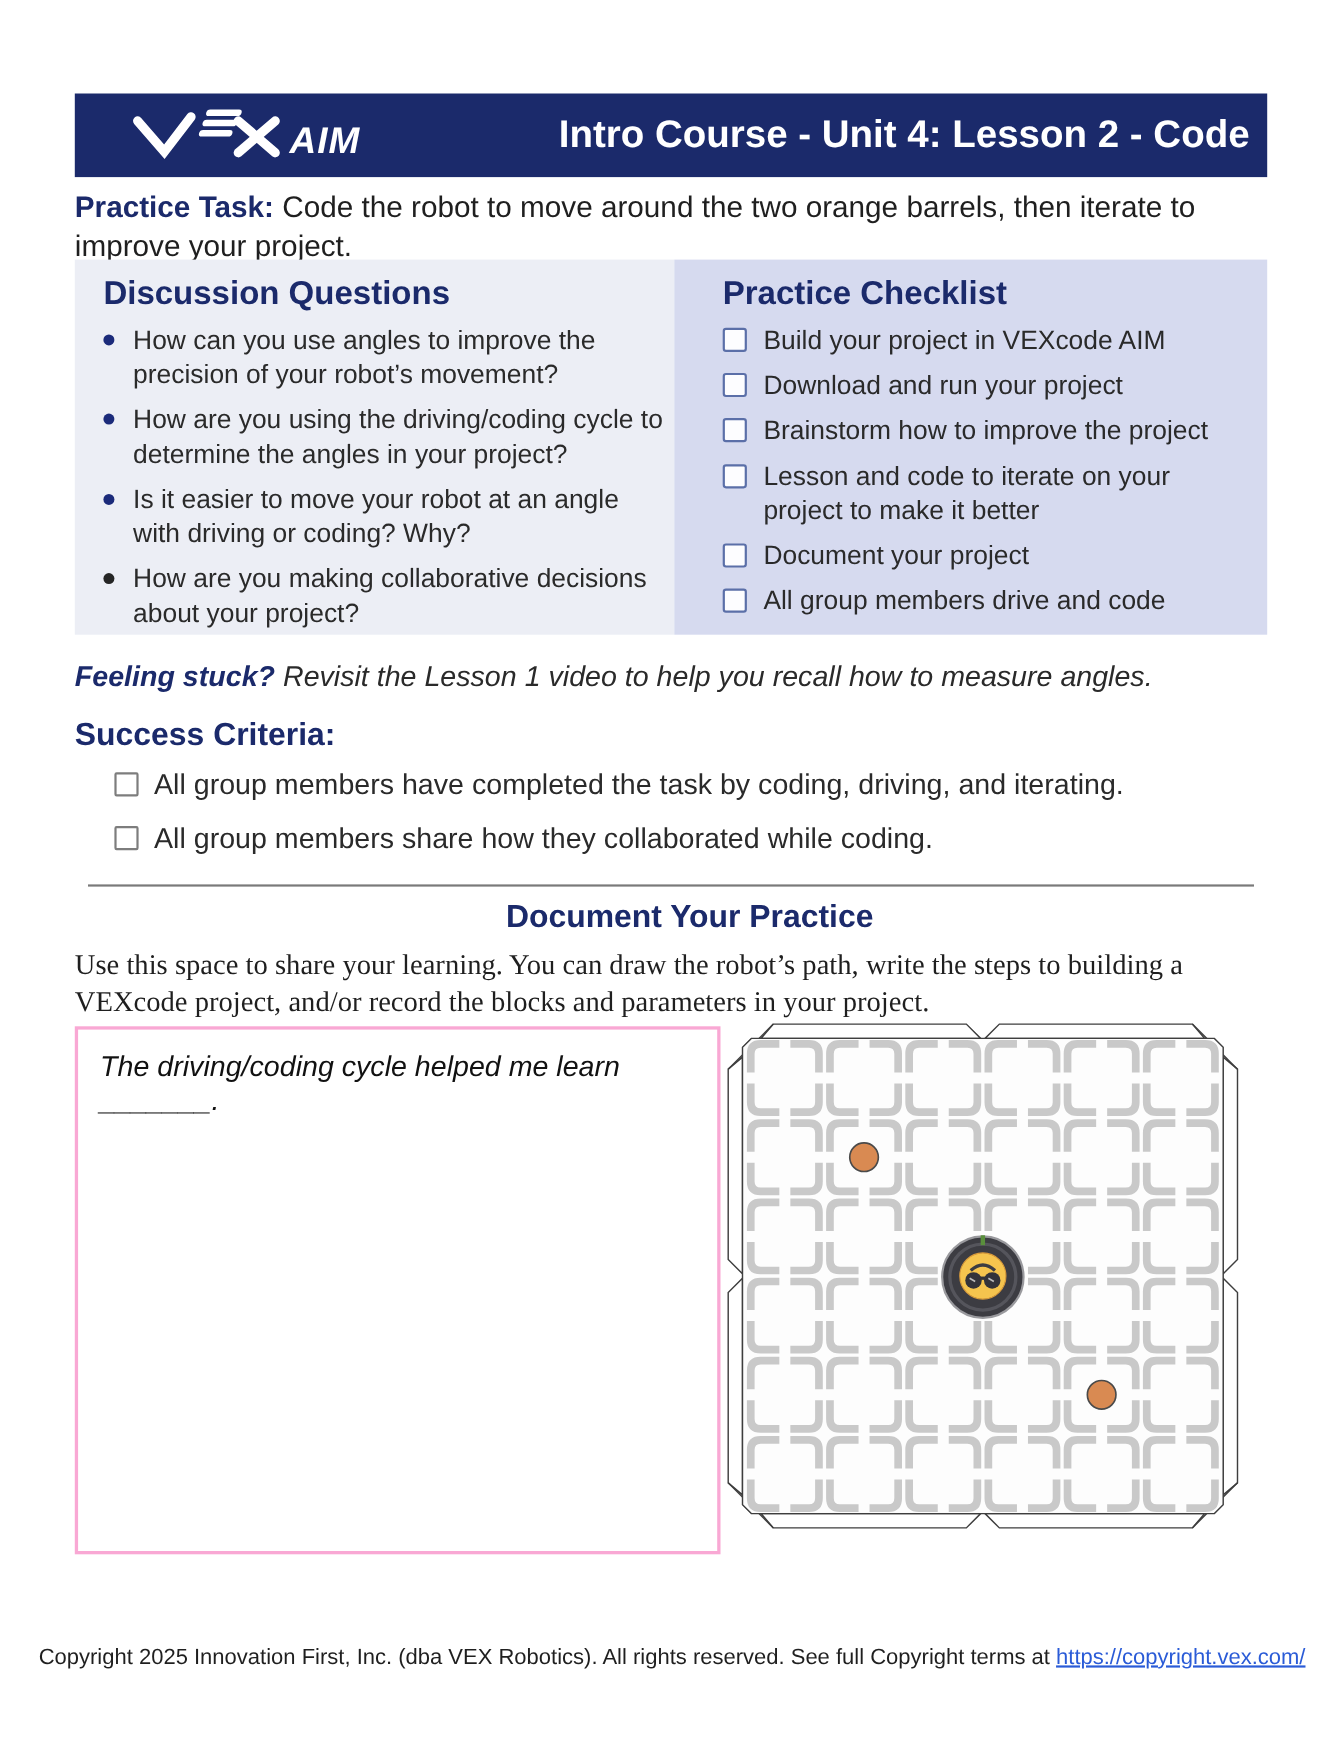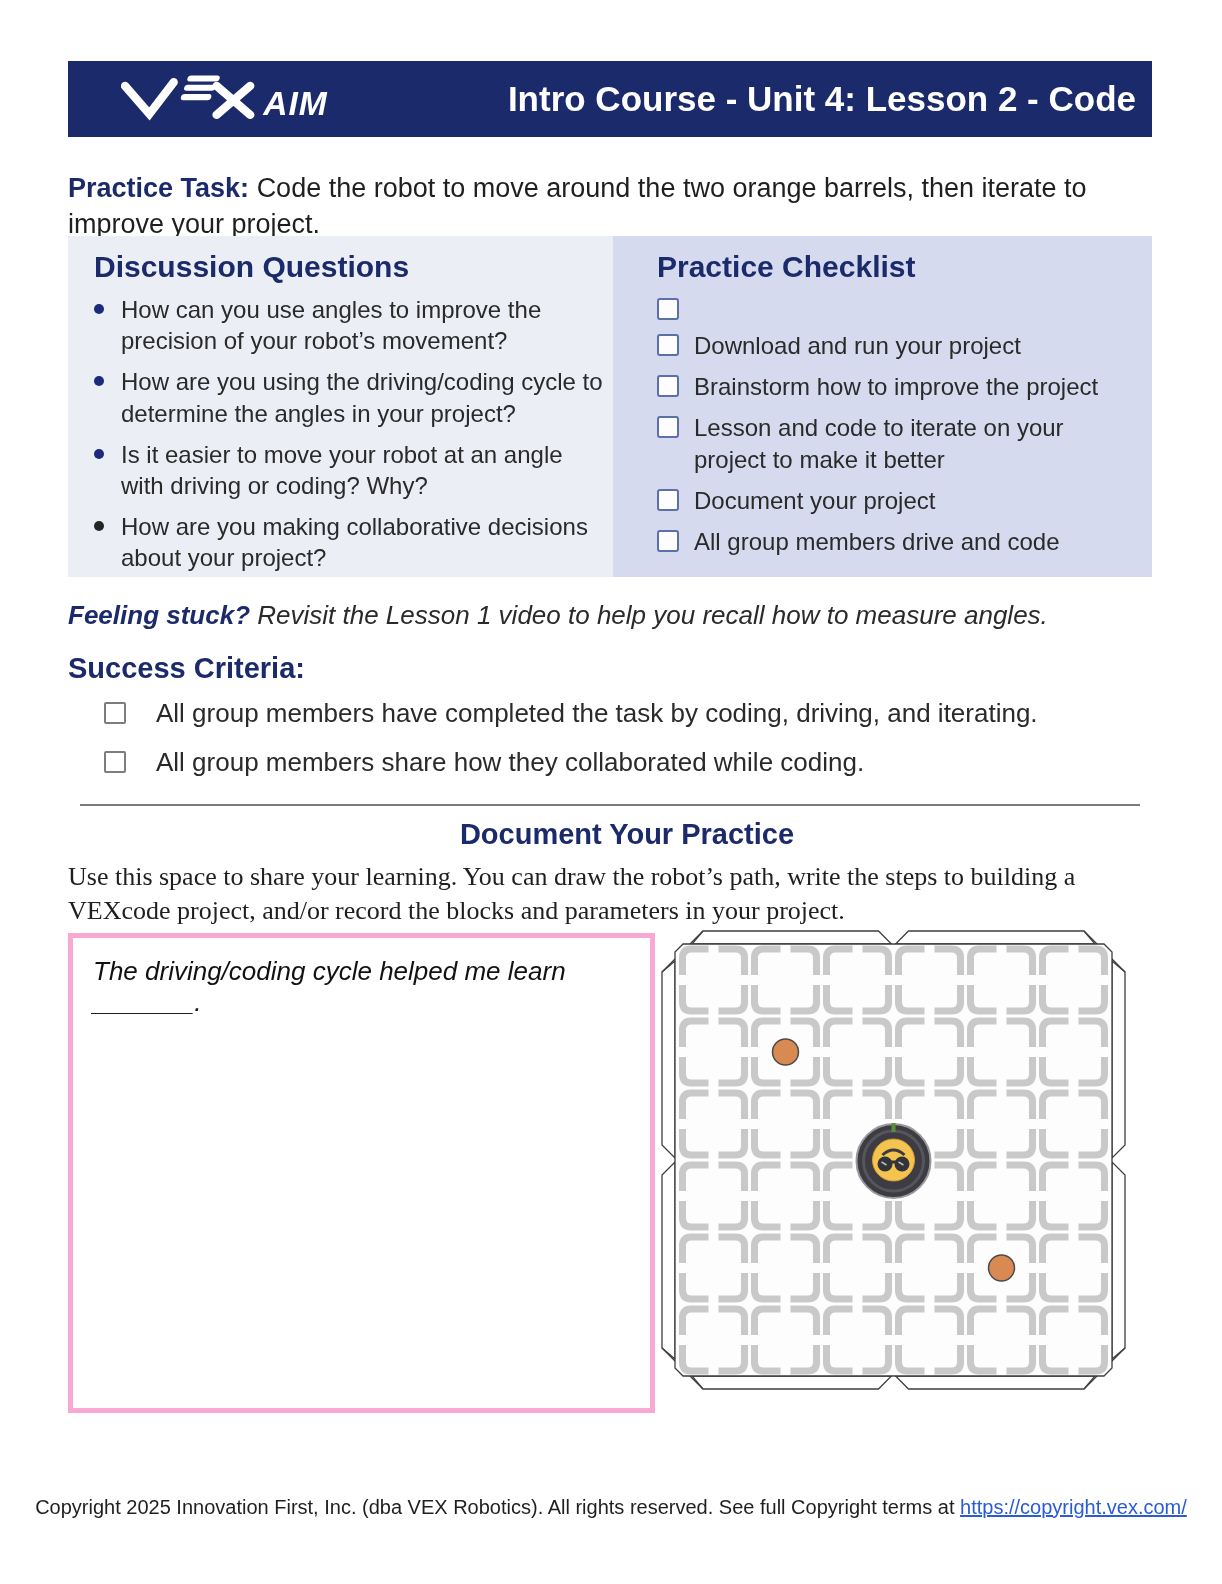--- a/index.html
+++ b/index.html
@@ -1,20 +1,20 @@
 <!DOCTYPE html>
 <html><head>
 <meta charset="utf-8">
 <style>
   html,body{margin:0;padding:0;background:#ffffff;}
   .page{position:relative;width:1222px;height:1584px;background:#ffffff;overflow:hidden;
         font-family:"Liberation Sans","DejaVu Sans",sans-serif;color:#1f1f1f;}
 
   
-  .banner{position:absolute;left:68px;top:61px;width:1084px;height:76px;background:#1b2a6b;
+  .banner{position:absolute;left:68px;top:85px;width:1084px;height:76px;background:#1b2a6b;
           display:flex;align-items:center;justify-content:space-between;
           padding:0 16px 0 46px;box-sizing:border-box;}
   .banner-title{color:#ffffff;font-weight:bold;font-size:35px;white-space:nowrap;}
   .logo-svg{display:block;}
 
   
   .task{position:absolute;left:68px;top:171px;width:1072px;font-size:27px;line-height:1.33;}
   .task-label{color:#1b2a6b;font-weight:bold;}
 
   
@@ -27,31 +27,31 @@
   .check-row{display:flex;gap:15px;margin-bottom:10px;font-size:24px;line-height:1.3;color:#2a2a2a;}
   .cb{width:18px;height:18px;border:2.5px solid #5b6fa8;border-radius:3px;background:#fdfdff;
       flex:none;margin-top:4px;}
 
   
   .stuck{position:absolute;left:68px;top:600px;font-size:26px;font-style:italic;color:#2a2a2a;}
   .stuck-label{color:#1b2a6b;font-weight:bold;}
   .success-title{position:absolute;left:68px;top:652px;font-size:29px;font-weight:bold;color:#1b2a6b;}
   .sc-rows{position:absolute;left:104px;top:698px;display:flex;flex-direction:column;gap:18px;
            font-size:26px;color:#2a2a2a;}
-  .sc-row{display:flex;gap:30px;align-items:flex-start;}
+  .sc-row{display:flex;gap:14px;align-items:flex-start;}
   .sc-cb{border-color:#7d7d7d;background:#ffffff;border-radius:2px;}
 
   
   .divider{position:absolute;left:80px;top:804px;width:1060px;height:2px;background:#7a7a7a;}
   .doc-title{position:absolute;left:0;top:818px;width:1222px;text-align:center;
              font-size:29px;font-weight:bold;color:#1b2a6b;padding-left:16px;}
   .doc-para{position:absolute;left:68px;top:860px;width:1084px;font-size:26px;line-height:1.3;font-family:Liberation Serif, serif;}
 
   .writebox{position:absolute;left:68px;top:933px;width:587px;height:480px;
-            border:5px solid #f9a8d4;box-sizing:border-box;padding:18px 20px;background:#fff;}
+            border:3px solid #f9a8d4;box-sizing:border-box;padding:18px 20px;background:#fff;}
   .prompt{font-size:26px;font-style:italic;color:#111111;}
 
   .fieldwrap{position:absolute;left:659px;top:928px;width:469px;height:464px;}
   .fieldwrap svg{width:100%;height:100%;display:block;}
 
   
   .footer{position:absolute;left:0;top:1496px;width:1222px;text-align:center;font-size:20px;color:#1f1f1f;}
   .footer a{color:#2a5bd7;text-decoration:underline;}
 </style>
 </head>
@@ -104,20 +104,21 @@
     <span class="dq-bullet" style="background: rgb(37, 37, 37);"></span>
     <span class="dq-text">How are you making collaborative decisions about your project?</span>
   </div>
 </div>
     </div>
     <div class="col-right">
       <div class="col-title">Practice Checklist</div>
       <div id="pc-list">
   <div class="check-row">
     <span class="cb" style="border-color: rgb(91, 111, 168);"></span>
+    <span class="check-label">Build your project in VEXcode AIM</span>
   </div>
 
   <div class="check-row">
     <span class="cb" style="border-color: rgb(91, 111, 168);"></span>
     <span class="check-label">Download and run your project</span>
   </div>
 
   <div class="check-row">
     <span class="cb" style="border-color: rgb(91, 111, 168);"></span>
     <span class="check-label">Brainstorm how to improve the project</span>

